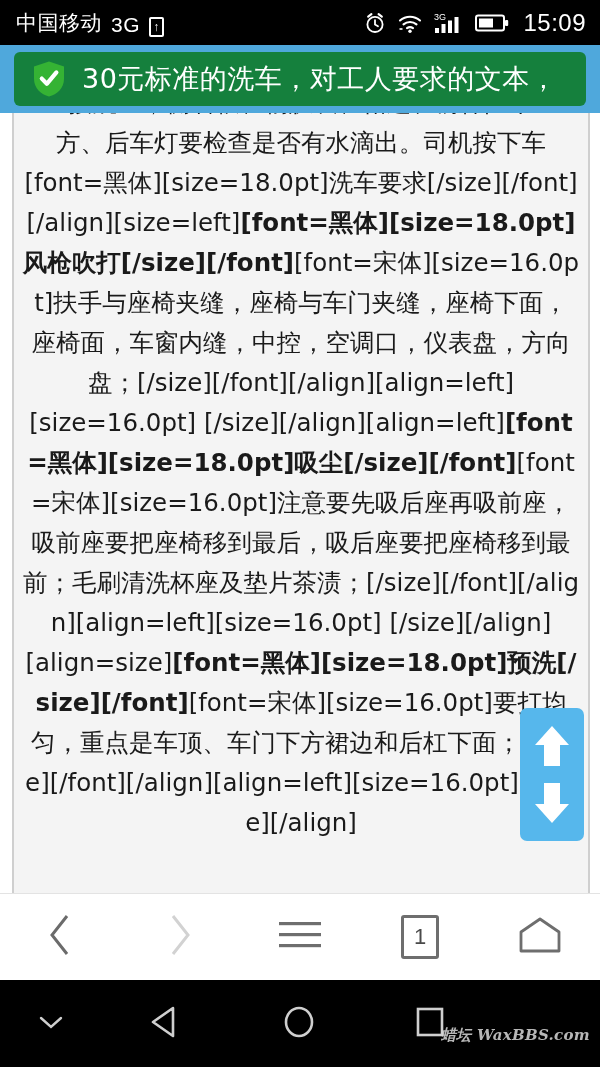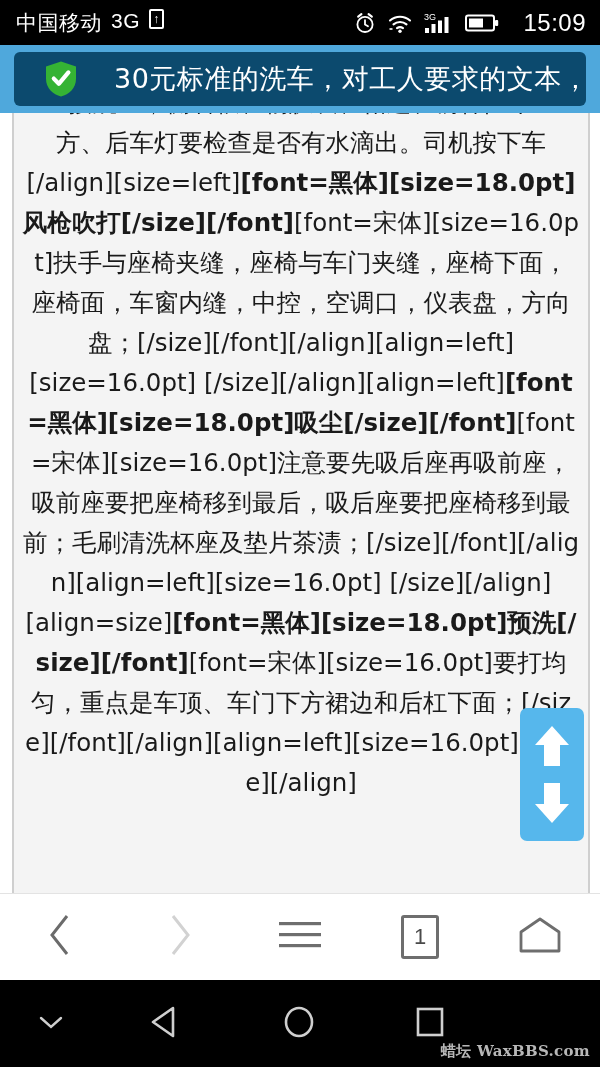--- a/index.html
+++ b/index.html
@@ -10,42 +10,42 @@
     overflow: hidden;
   }
   #app { position: relative; width: 600px; height: 1067px; display: flex; flex-direction: column; }
 
   
   .statusbar {
     height: 45px; background: #000000; color: #ffffff;
     display: flex; align-items: center; justify-content: space-between;
     padding: 0 14px 0 16px; flex: 0 0 45px;
   }
-  .sb-left { display: flex; align-items: flex-start; gap: 9px; font-size: 21px; letter-spacing: .5px; }
+  .sb-left { display: flex; align-items: flex-end; gap: 9px; font-size: 21px; letter-spacing: .5px; }
   .sb-carrier { font-size: 21px; }
   .sb-net { font-size: 21px; }
   .sb-simbox {
     width: 15px; height: 20px; border: 2px solid #fff; border-radius: 2px;
     display: flex; align-items: center; justify-content: center;
   }
   .sb-simbox::before { content: "↑"; font-size: 12px; line-height: 1; color: #fff; }
   .sb-right { display: flex; align-items: center; gap: 11px; }
-  .sb-clock { font-size: 24px; letter-spacing: .5px; margin-left: 13px; }
+  .sb-clock { font-size: 24px; letter-spacing: .5px; margin-left: 3px; }
 
   .icon-alarm { width: 22px; height: 22px; position: relative; }
   .icon-alarm svg, .icon-wifi svg, .icon-sig svg, .icon-batt svg { display:block; }
 
   
   .notice-bar {
     flex: 0 0 68px; background: #4FA8DC; display: flex; align-items: center;
     padding: 0 14px;
   }
   .notice-pill {
-    background: #0c4a6e; border-radius: 6px; height: 54px; width: 100%;
-    display: flex; align-items: center; padding: 0 30px; gap: 36px; overflow: hidden;
+    background: #15803d; border-radius: 6px; height: 54px; width: 100%;
+    display: flex; align-items: center; padding: 0 18px; gap: 16px; overflow: hidden;
   }
   .shield { width: 34px; height: 38px; flex: 0 0 34px; }
   .notice-text {
     color: #ffffff; font-size: 27px; white-space: nowrap;
     font-family: "DejaVu Sans", "Liberation Sans", sans-serif;
     letter-spacing: .5px;
   }
 
   
   .content-wrap {
@@ -94,22 +94,22 @@
   .sysnav {
     flex: 0 0 87px; background: #000000; position: relative;
     display: flex; align-items: center;
   }
   .sn-btn { display: flex; align-items: center; justify-content: center; }
   .sn-hide { position: absolute; left: 38px; }
   .sn-back { position: absolute; left: 148px; }
   .sn-home { position: absolute; left: 282px; }
   .sn-recent { position: absolute; left: 415px; }
   .watermark {
-    position: absolute; right: 10px; bottom: 6px;
-    color: #d8d8d8; font-size: 15px; font-weight: bold; 
+    position: absolute; right: 10px; bottom: 22px;
+    color: #d8d8d8; font-size: 15px; font-weight: bold; font-style: italic;
     font-family: "DejaVu Serif", serif; opacity: .85; letter-spacing: .3px;
   }
 </style>
 </head>
 <body>
 
 <div id="app">
 
   <div class="statusbar">
     <div class="sb-left">
@@ -164,20 +164,21 @@
       </span>
       <span class="notice-text">30元标准的洗车，对工人要求的文本，</span>
     </div>
   </div>
 
   <div class="content-wrap">
     <div class="content-frame">
       <div class="bbcode" id="bbcode-body">
           <p class="p-center"><span>接跳上，侧着板、物触灰、裙边、前保险下</span></p>
           <p class="p-center"><span>方、后车灯要检查是否有水滴出。司机按下车</span></p>
+          <p class="p-center"><span>[font=黑体][size=18.0pt]洗车要求[/size][/font]</span></p>
           <p class="p-left"><span>[/align][size=left]</span><span class="b">[font=黑体][size=18.0pt]风枪吹打[/size][/font]</span><span>[font=宋体][size=16.0pt]扶手与座椅夹缝，座椅与车门夹缝，座椅下面，座椅面，车窗内缝，中控，空调口，仪表盘，方向盘；[/size][/font][/align][align=left]</span></p>
           <p class="p-left"><span>[size=16.0pt] [/size][/align][align=left]</span><span class="b">[font=黑体][size=18.0pt]吸尘[/size][/font]</span><span>[font=宋体][size=16.0pt]注意要先吸后座再吸前座，吸前座要把座椅移到最后，吸后座要把座椅移到最前；毛刷清洗杯座及垫片茶渍；[/size][/font][/align][align=left][size=16.0pt] [/size][/align]</span></p>
           <p class="p-left"><span>[align=size]</span><span class="b">[font=黑体][size=18.0pt]预洗[/size][/font]</span><span>[font=宋体][size=16.0pt]要打均匀，重点是车顶、车门下方裙边和后杠下面；[/size][/font][/align][align=left][size=16.0pt] [/size][/align]</span></p>
         </div>
     </div>
 
     <div class="scroll-fab">
       <span>
         <svg width="42" height="46" viewBox="0 0 42 46">
           <path d="M21 3 L38 22 H29 V43 H13 V22 H4 Z" fill="#ffffff"></path>

